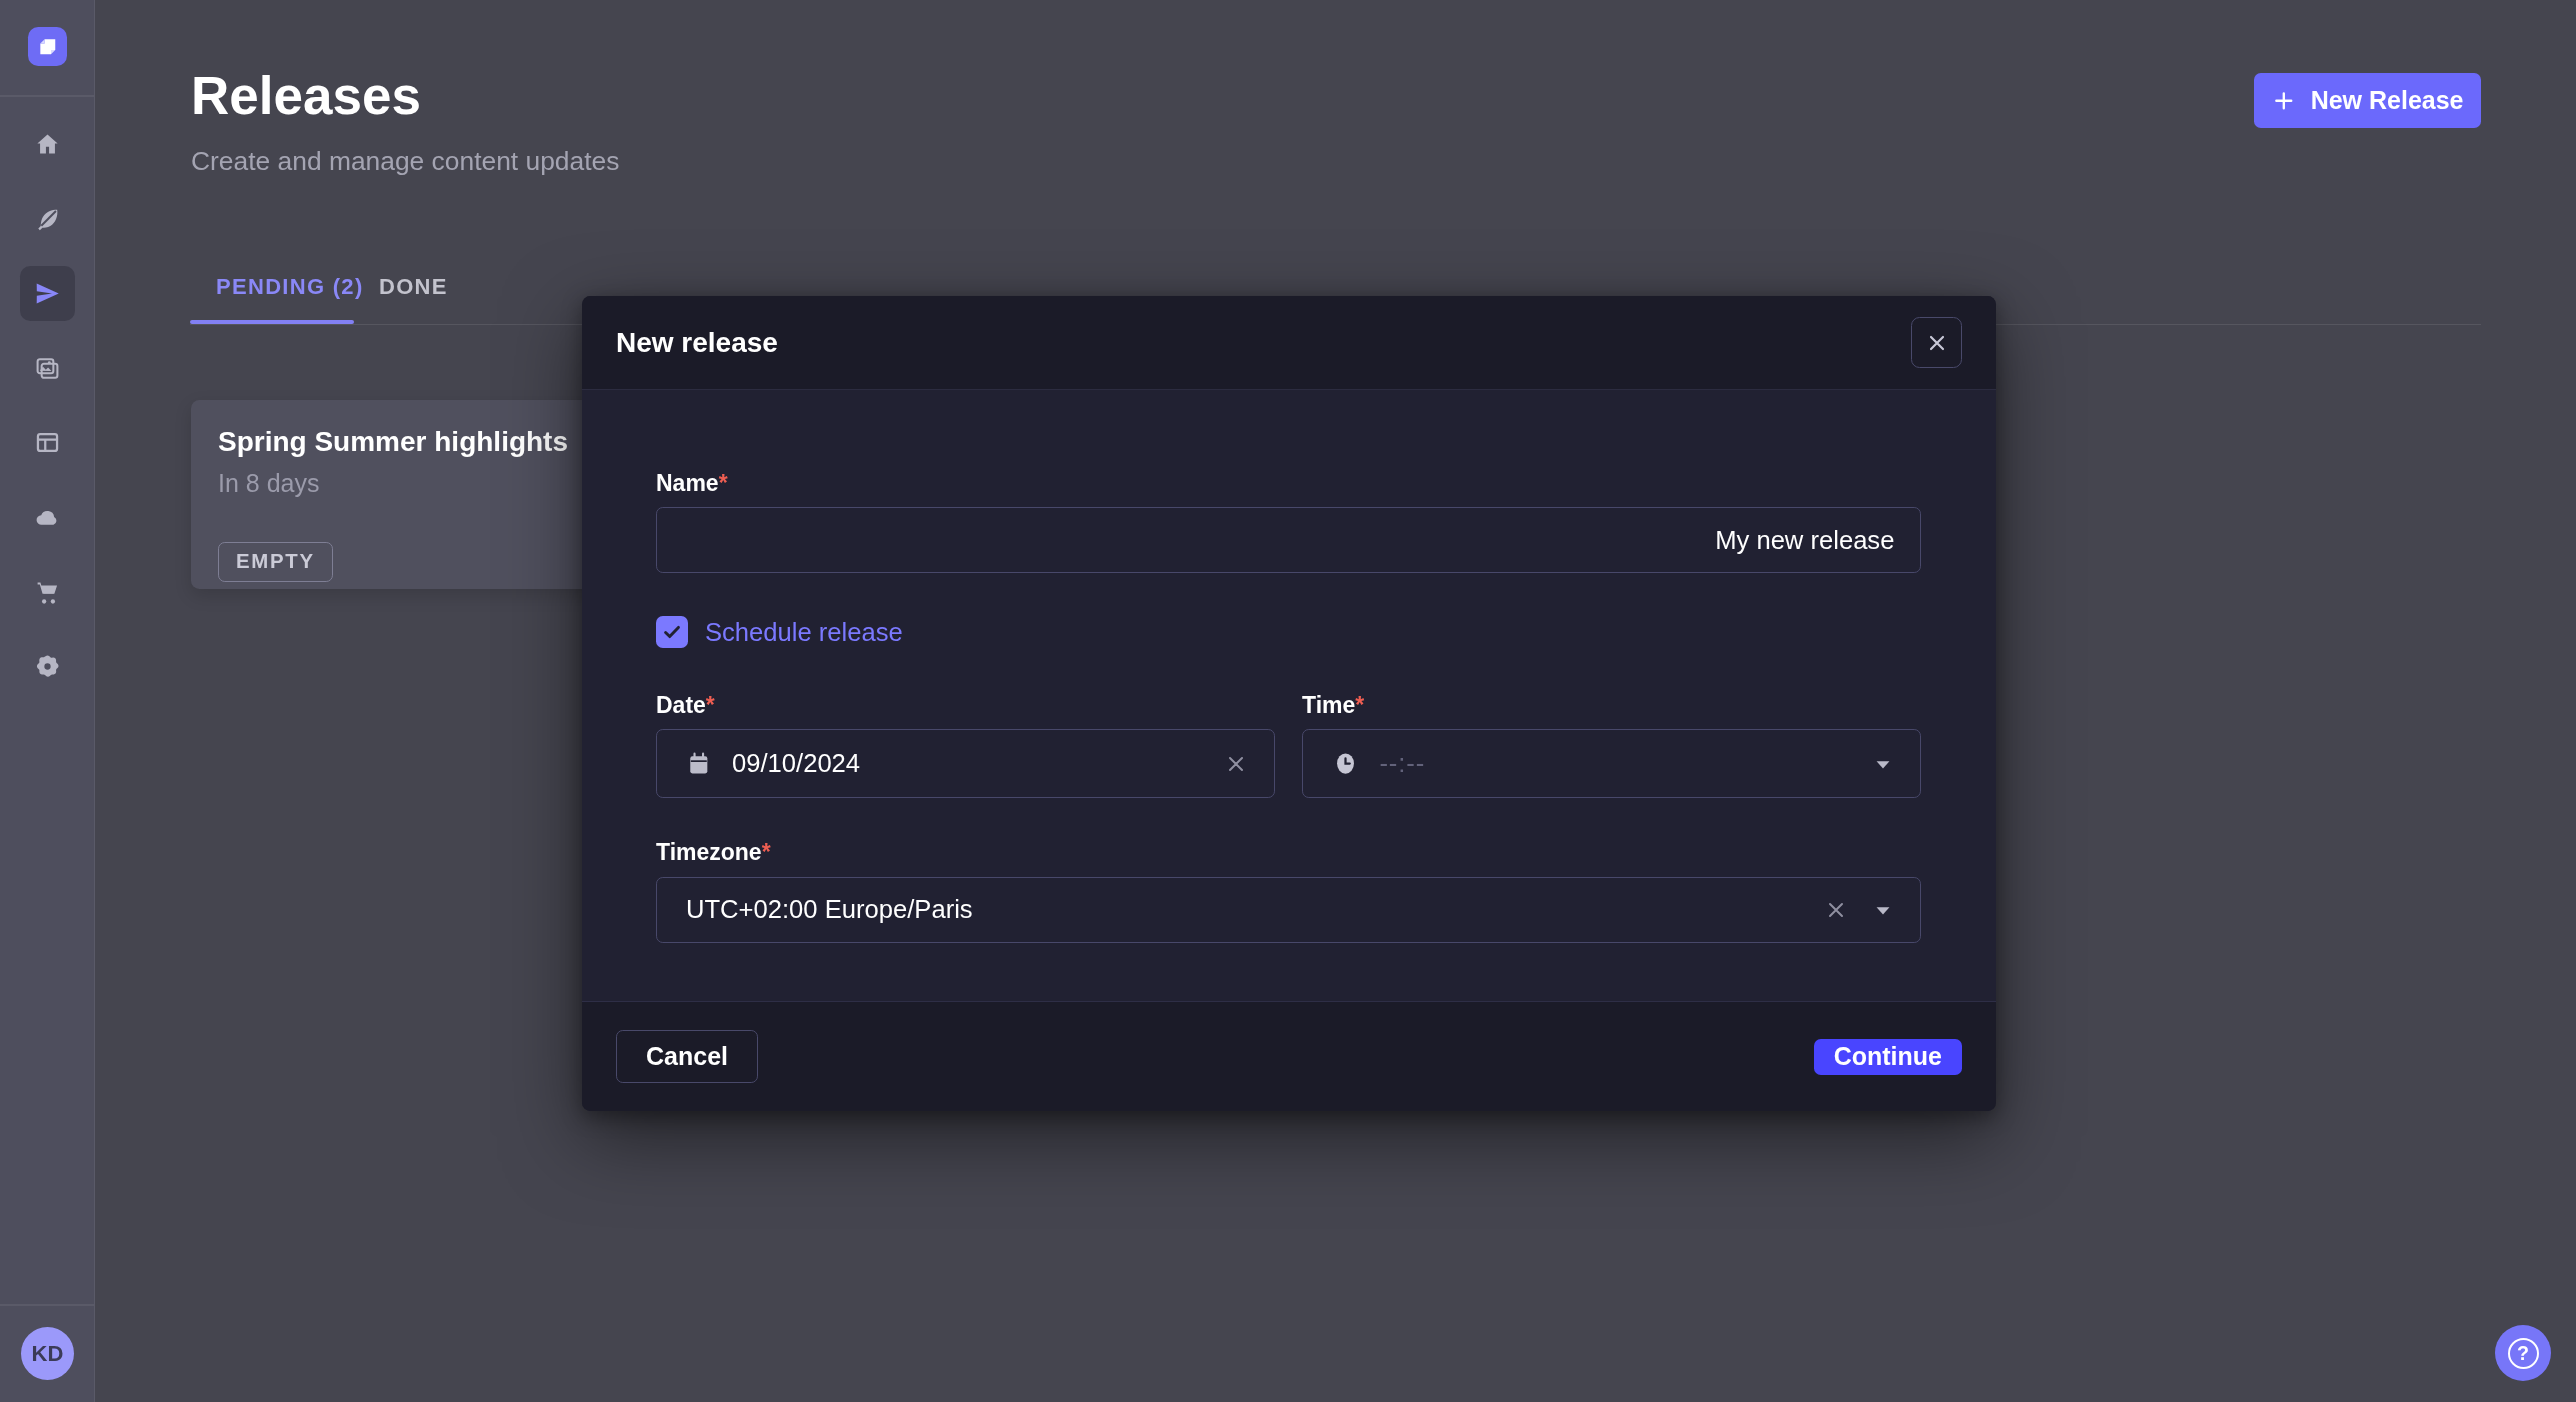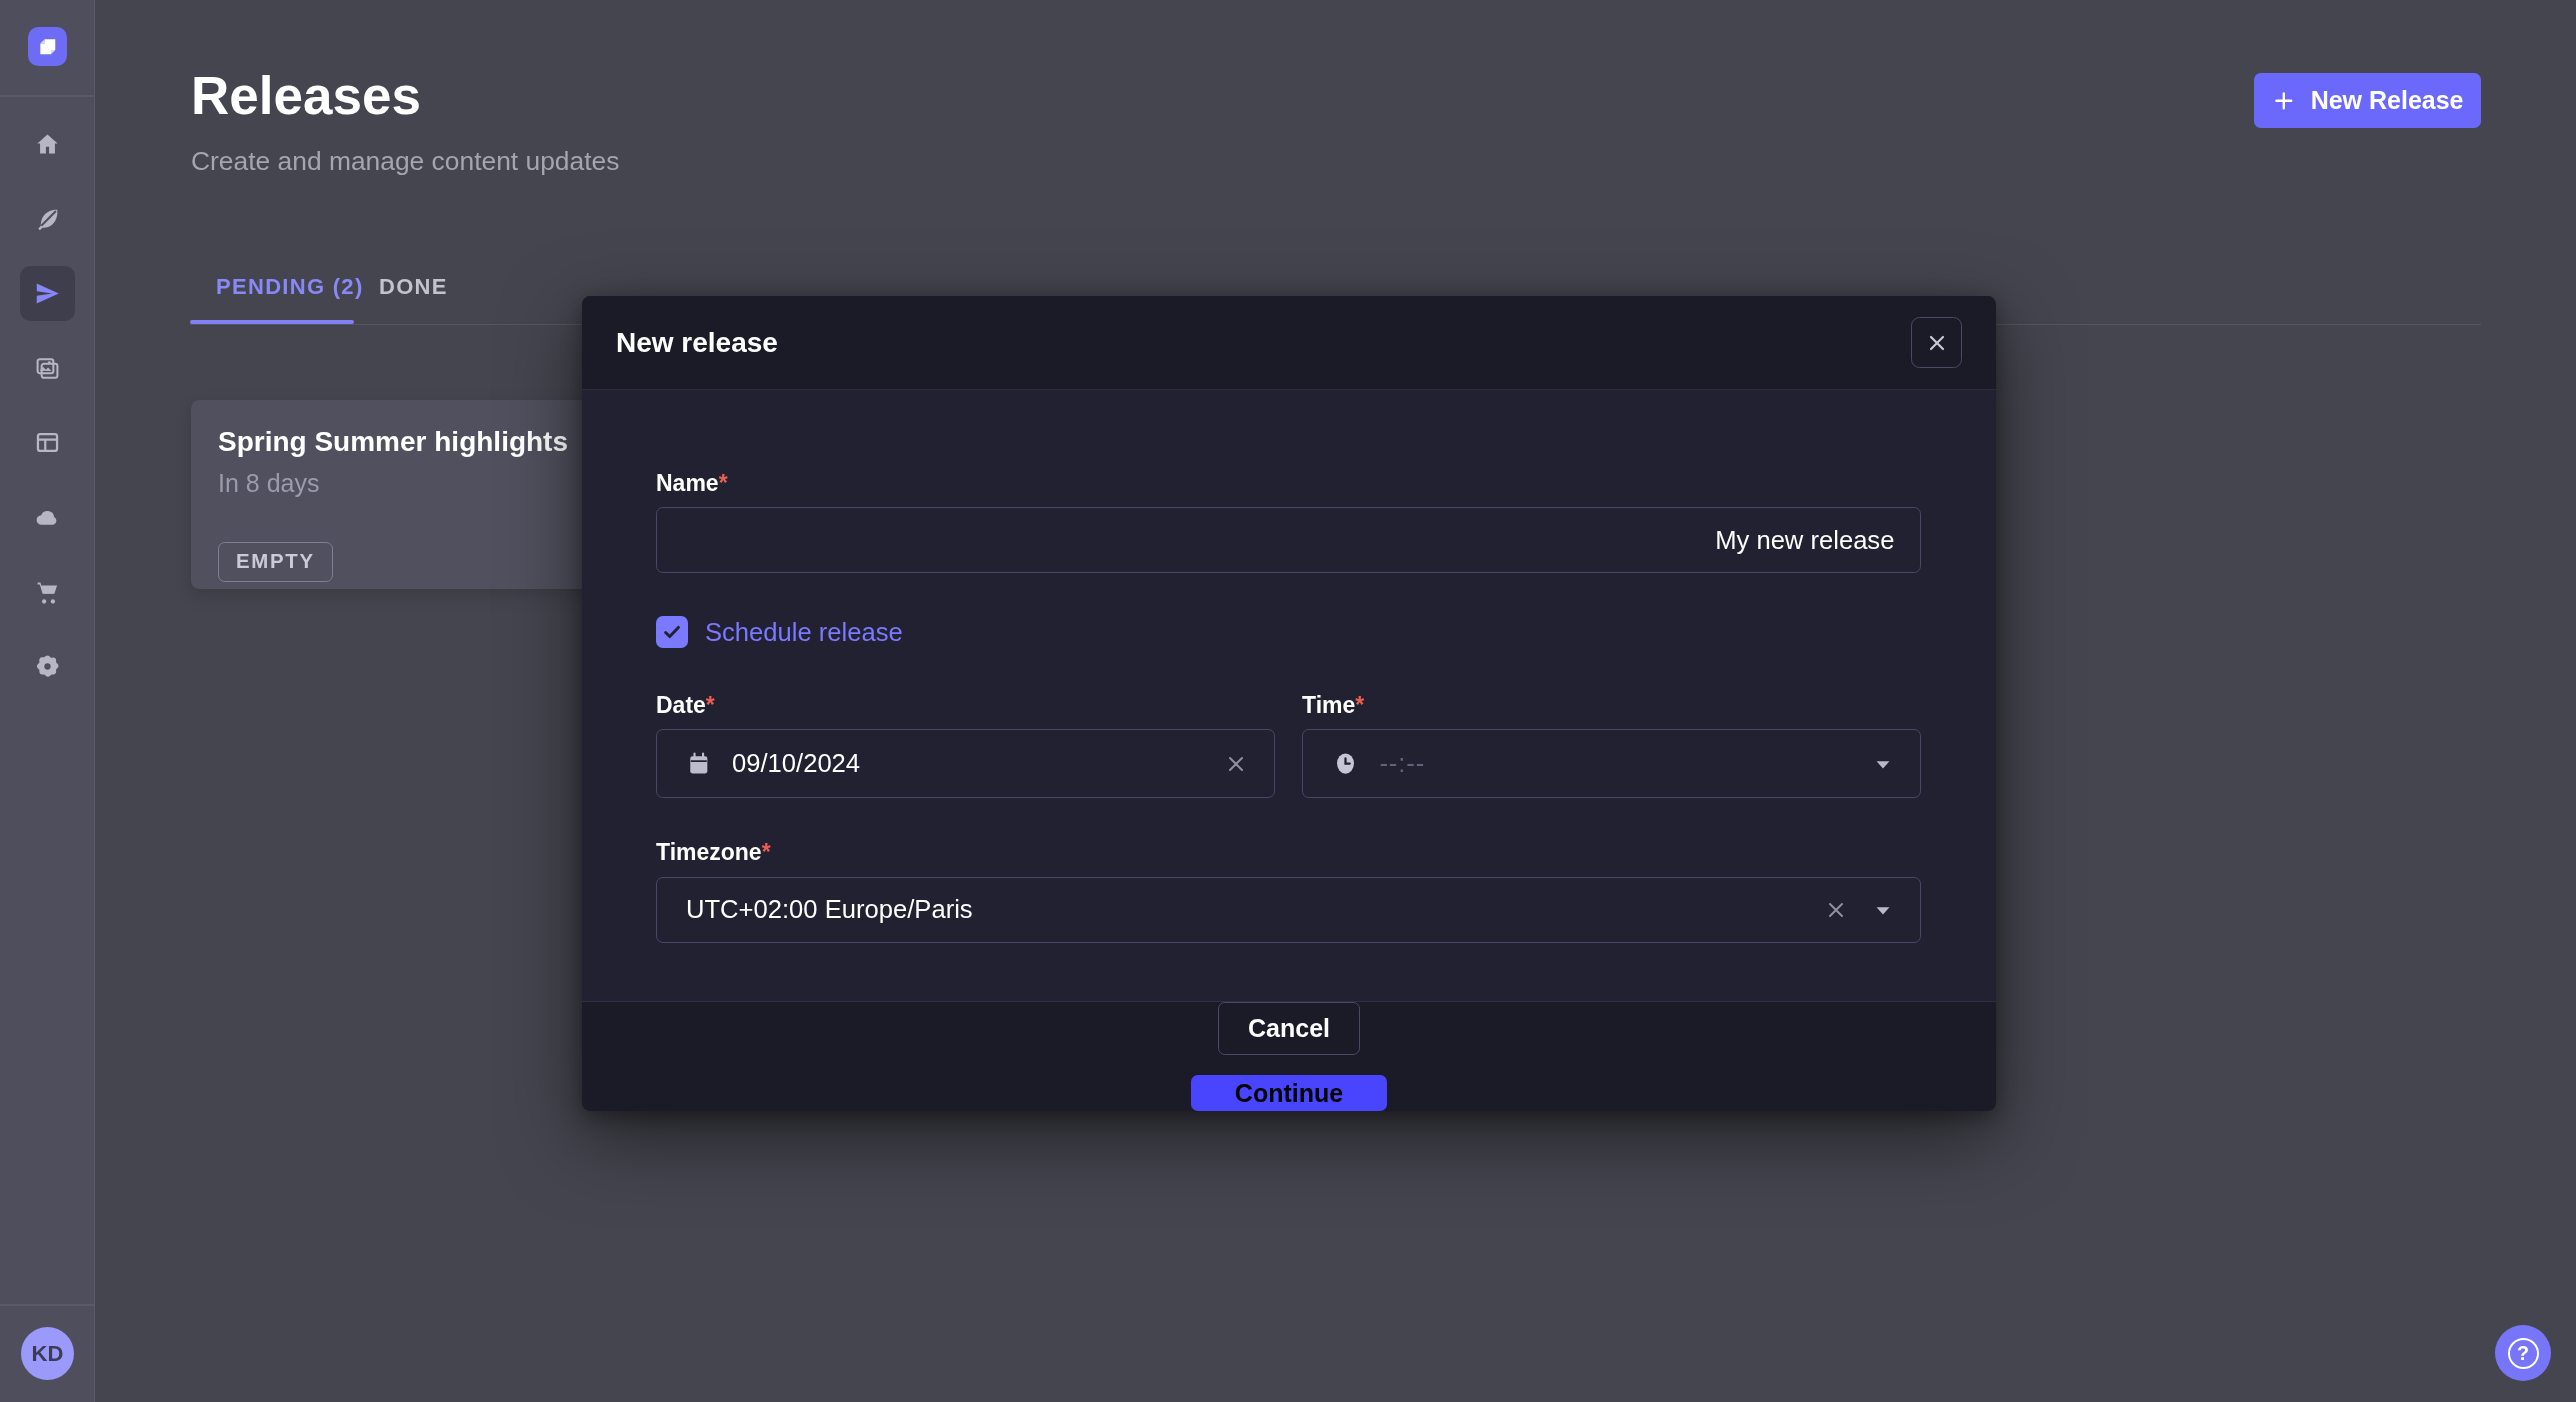--- a/index.html
+++ b/index.html
@@ -85,25 +85,25 @@
   .checkbox { width:32px; height:32px; border-radius:6.8px; background:#7b79ff;
     display:flex; align-items:center; justify-content:center; color:#212132; cursor:pointer; }
   .check-label { margin-left:17px; font-size:25.6px; font-weight:500; color:#7b79ff; }
 
   .row2 { margin-top:44px; display:flex; gap:27px; }
   .row2 .col { flex:1; min-width:0; }
   .tz-group { margin-top:41px; }
 
   .modal-footer { position:absolute; left:0; right:0; bottom:0; height:110px;
     background:#1b1b28; border-top:1.7px solid #2e2e46;
-    display:flex; align-items:center; justify-content:space-between; padding:0 34px;flex-direction:column; }
+    display:flex; align-items:center; justify-content:space-between; padding:0 34px; }
   .btn-secondary { height:53px; padding:0 29px; border:1.7px solid #49496a; border-radius:6.8px;
     background:transparent; color:#fff; font-family:inherit; font-size:25px; font-weight:600; cursor:pointer; }
-  .btn-primary { height:36px; padding:0 44px; border:none; border-radius:6.8px;
-    background:#4945ff; color:#000000; font-family:inherit; font-size:25px; font-weight:600; cursor:pointer; }
+  .btn-primary { height:36px; padding:0 20px; border:none; border-radius:6.8px;
+    background:#4945ff; color:#ffffff; font-family:inherit; font-size:25px; font-weight:600; cursor:pointer; }
 
   
   .help-fab { position:absolute; left:2495px; top:1325px; width:56px; height:56px;
     border:none; border-radius:50%; background:#7776f8; z-index:5;
     display:flex; align-items:center; justify-content:center; cursor:pointer; }
   .help-ring { width:31px; height:31px; border:2.6px solid #fff; border-radius:50%;
     color:#fff; font-size:19.6px; font-weight:700;
     display:flex; align-items:center; justify-content:center; }
 </style>
 </head>

